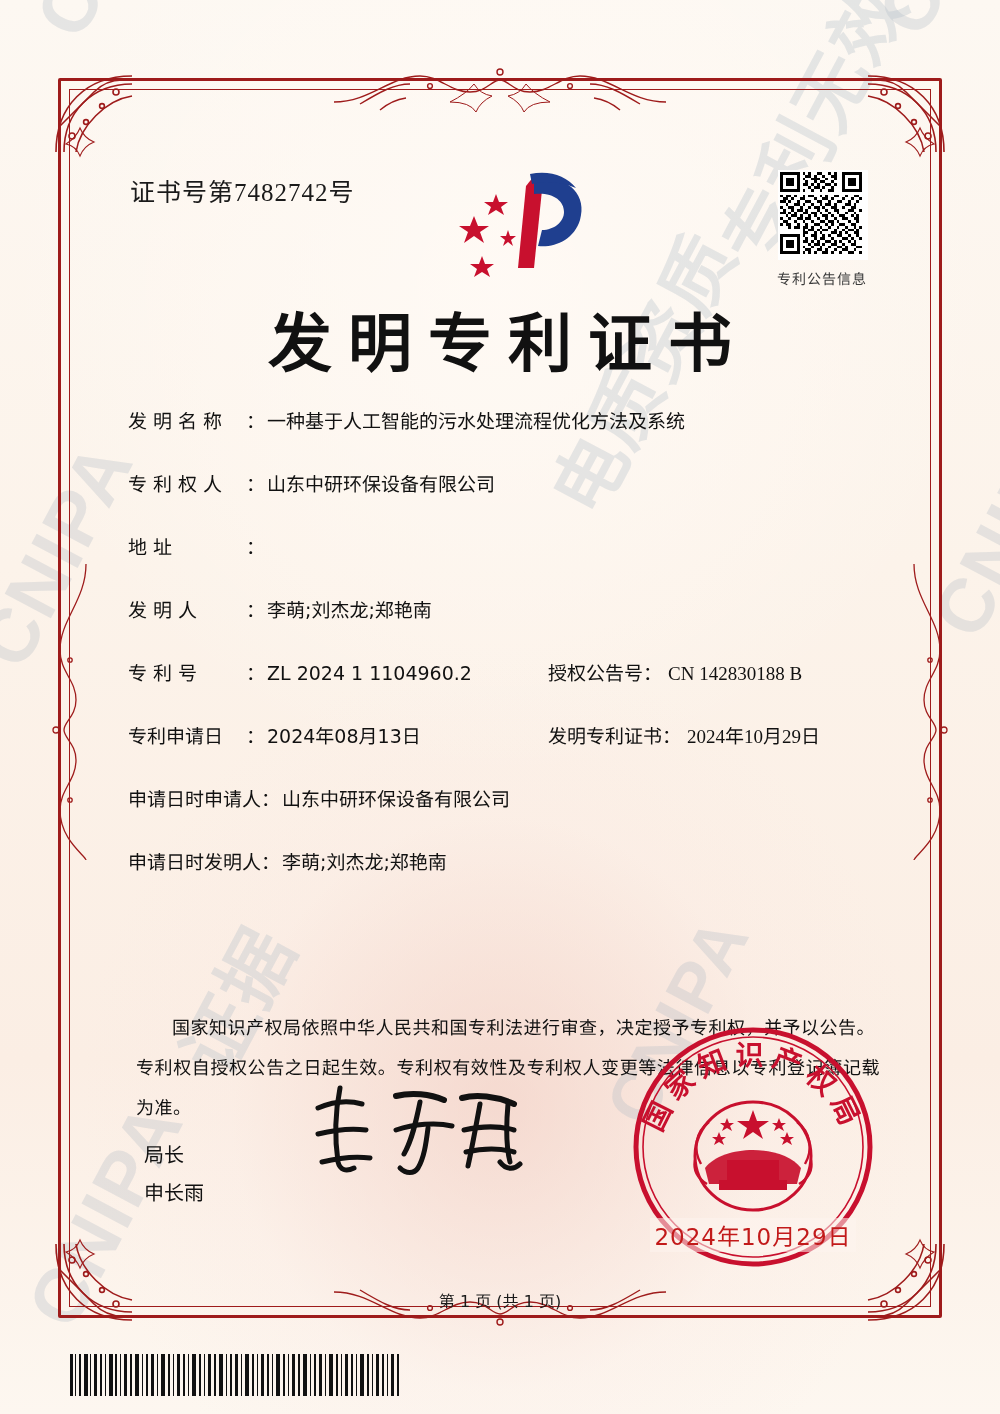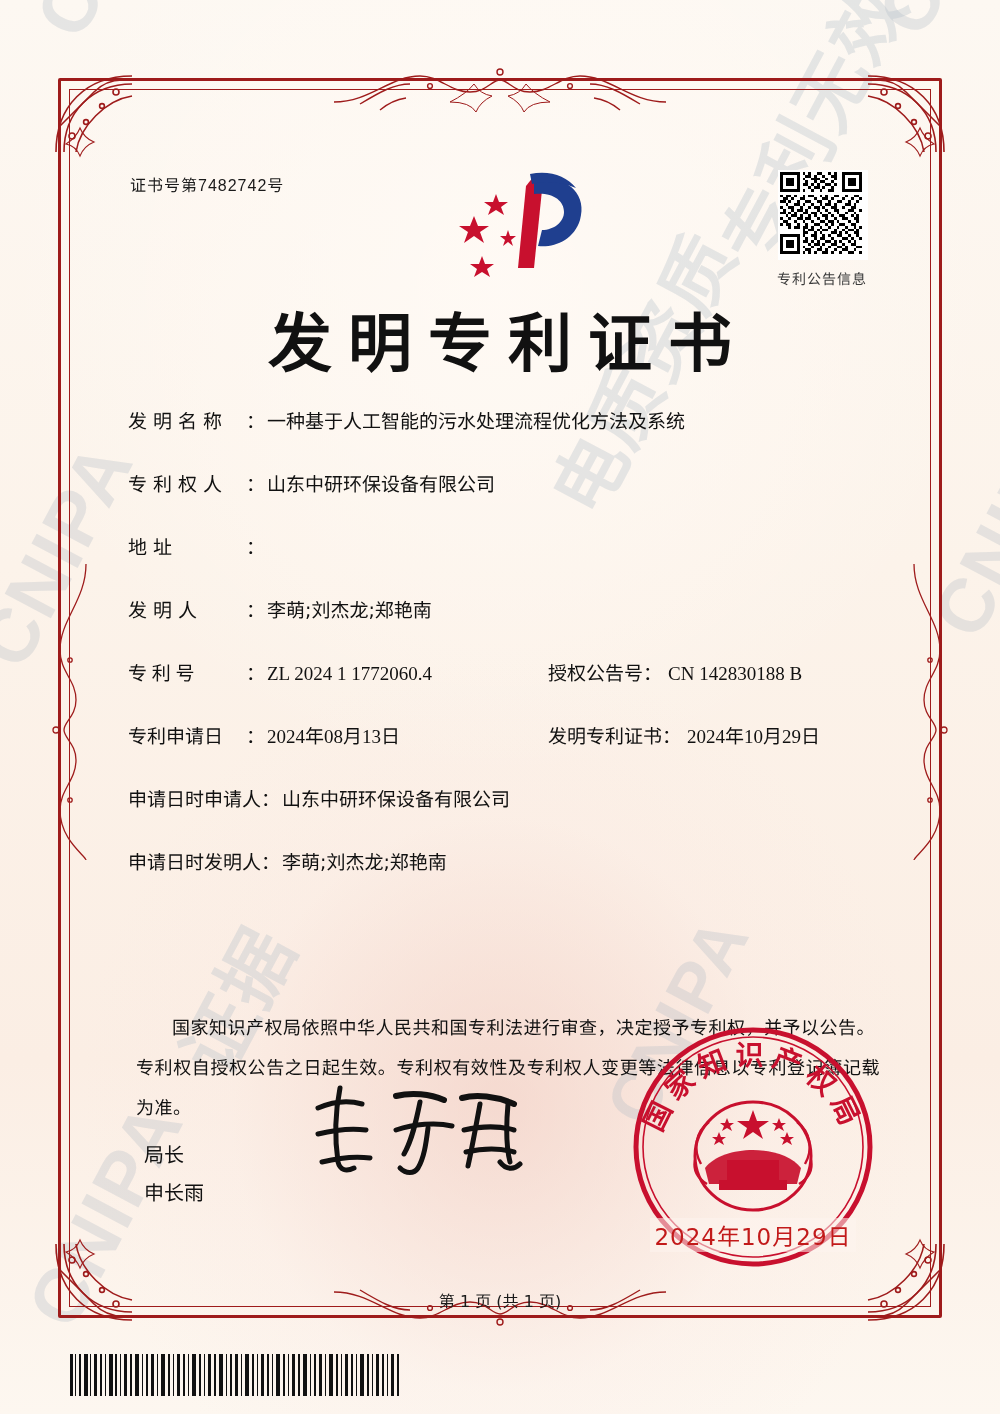--- a/index.html
+++ b/index.html
@@ -43,22 +43,22 @@
   .border-inner{
     position:absolute;left:69px;top:89px;right:69px;bottom:107px;
     border:1px solid #9e1b1b;
   }
   .corner{position:absolute;width:96px;height:96px;pointer-events:none}
   .corner svg{display:block}
   .edge-orn{position:absolute;pointer-events:none}
   
   .cert-no{
     position:absolute;left:130px;top:172px;
-    font-size:16px;color:#1a1a1a;letter-spacing:1px;
-    font-family:Liberation Sans, sans-serif;
+    font-size:25px;color:#1a1a1a;letter-spacing:1px;
+    font-family:Liberation Serif, serif;
   }
   #logo{position:absolute;left:430px;top:168px;width:160px;height:110px;}
   #qr{
     position:absolute;right:132px;top:170px;width:86px;height:86px;
     background:#fff;padding:2px;
   }
   .qr-cap{
     position:absolute;right:108px;top:268px;width:140px;text-align:center;
     font-size:14px;color:#3a3a3a;letter-spacing:1px;
     font-family:"DejaVu Sans", sans-serif;
@@ -70,21 +70,21 @@
     font-family:"DejaVu Serif", serif;
     text-indent:16px;
   }
   
   .fields{position:absolute;left:128px;top:406px;right:120px;}
   .row{display:flex;align-items:baseline;margin-bottom:36px;font-size:19px;color:#111;
        font-family:"DejaVu Sans", sans-serif;}
   .lab{width:118px;flex:none;letter-spacing:0;white-space:nowrap;}
   .colon{flex:none;margin:0 2px 0 0;}
   .val{flex:1;}
-  .row.two .left{width:420px;display:flex;align-items:baseline;flex:none;font-family:Liberation Serif, serif;}
+  .row.two .left{width:420px;display:flex;align-items:baseline;flex:none;}
   .row.two .right{display:flex;align-items:baseline;font-family:Liberation Serif, serif;}
   .row.two .lab2{width:auto;flex:none;white-space:nowrap;}
   
   .stmt{
     position:absolute;left:136px;right:120px;top:1008px;
     font-size:18px;line-height:40px;color:#111;text-align:justify;
     font-family:"DejaVu Sans", sans-serif;
     letter-spacing:.5px;
   }
   .stmt p{margin:0;}
@@ -518,21 +518,21 @@
     <div class="row">
       <div class="lab">发 明 人</div>
       <div class="colon">：</div>
       <div class="val">李萌;刘杰龙;郑艳南</div>
     </div>
 
     <div class="row two">
       <div class="left">
         <div class="lab">专 利 号</div>
         <div class="colon">：</div>
-        <div>ZL 2024 1 1772060.4</div>
+        <div>ZL 2024 1 1104960.2</div>
       </div>
       <div class="right">
         <div class="lab2">授权公告号：</div>
         <div style="margin-left:6px">CN 142830188 B</div>
       </div>
     </div>
 
     <div class="row two">
       <div class="left">
         <div class="lab">专利申请日</div>

